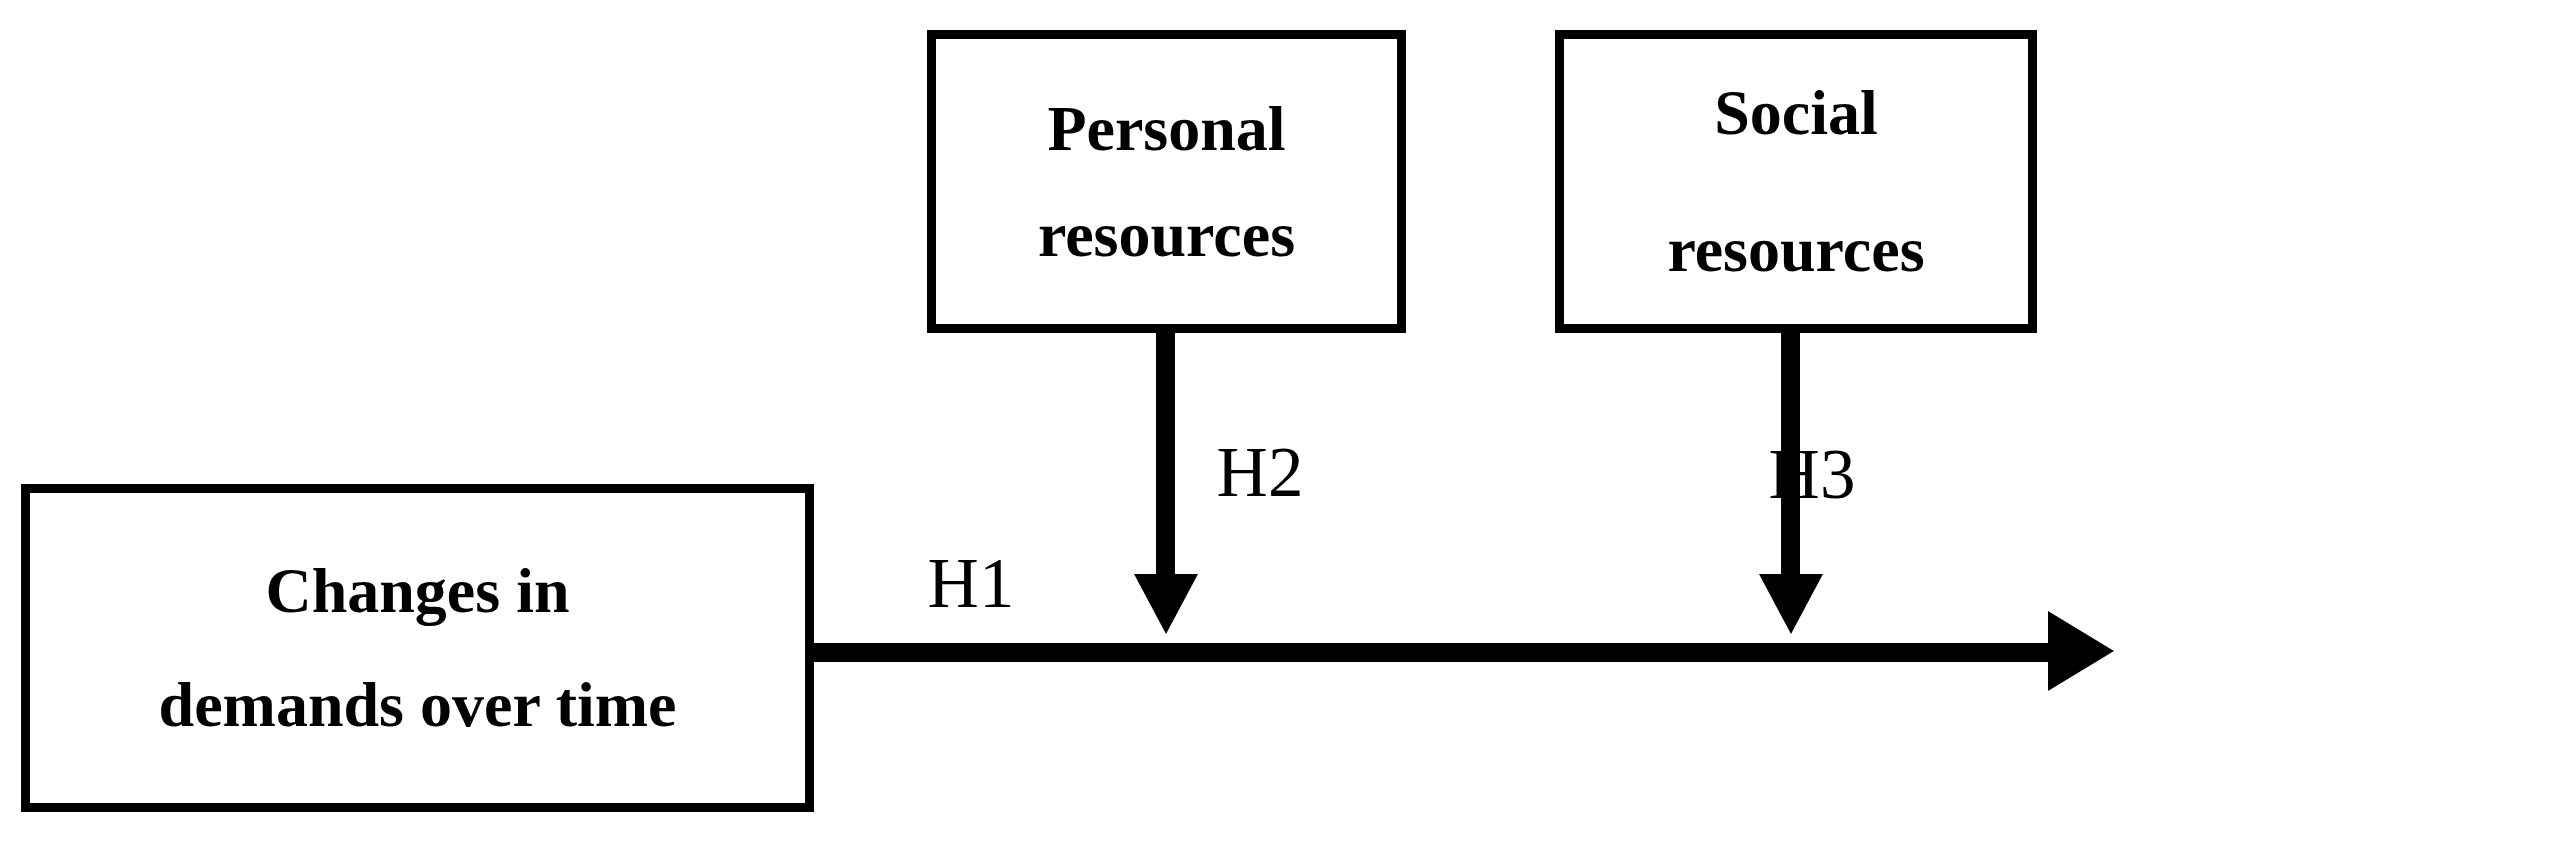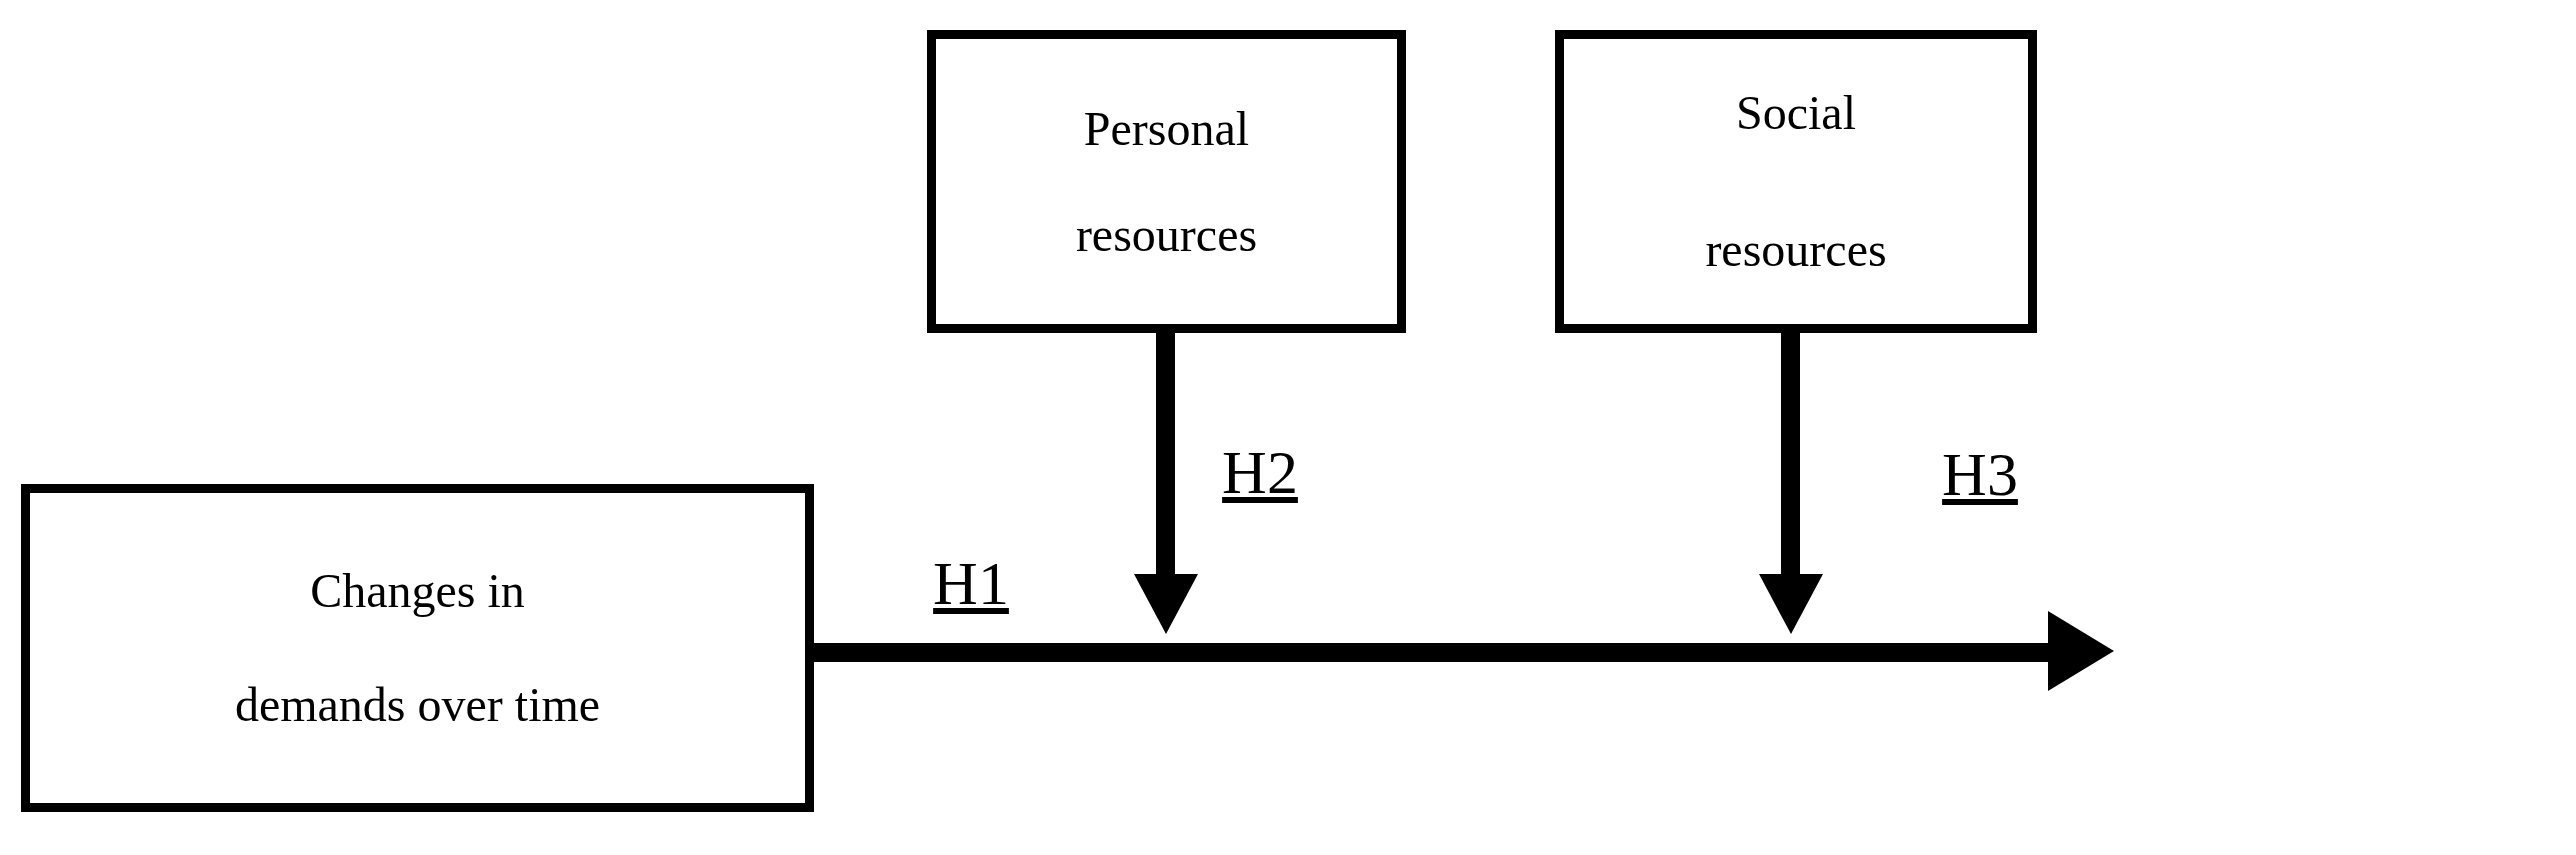--- a/index.html
+++ b/index.html
@@ -22,22 +22,23 @@
     border:9.7px solid var(--ink);
     background:var(--bg);
     display:flex;
     flex-direction:column;
     align-items:center;
     justify-content:center;
     text-align:center;
   }
   .box .line{
     display:block;
-    font-size:48px;
+    font-size:64px;
     white-space:nowrap;
+    font-weight:bold;
   }
   #changes-box{left:21px;top:484px;width:793px;height:328px;gap:20px;}
   #changes-box .line{line-height:94px;}
   #personal-box{left:927px;top:30px;width:479px;height:303px;}
   #personal-box .line{line-height:106px;}
   #social-box{left:1555px;top:30px;width:482px;height:303px;gap:31px;}
   #social-box .line{line-height:106px;}
   #burnout-box{left:2113px;top:484px;width:447px;height:332px;}
   #burnout-box .line{line-height:89px;}
 
@@ -68,28 +69,27 @@
   #h3-head{
     left:1759px;top:574px;
     border-top:60px solid var(--ink);
     border-left:32px solid transparent;
     border-right:32px solid transparent;
   }
 
   .hyp-label{
     position:absolute;
     transform:translate(-50%,-50%);
-    font-size:62px;
+    font-size:71px;
     line-height:1;
     white-space:nowrap;
-    text-decoration:underline;
   }
   #h1-label{left:971px;top:583px;}
   #h2-label{left:1260px;top:472px;}
-  #h3-label{left:1980px;top:474px;text-align:center;}
+  #h3-label{left:1812px;top:474px;text-align:center;}
 </style>
 </head>
 <body>
 
 <div id="canvas">
 
   <div class="box" id="changes-box">
     <span class="line">Changes in</span>
     <span class="line">demands over time</span>
   </div>

